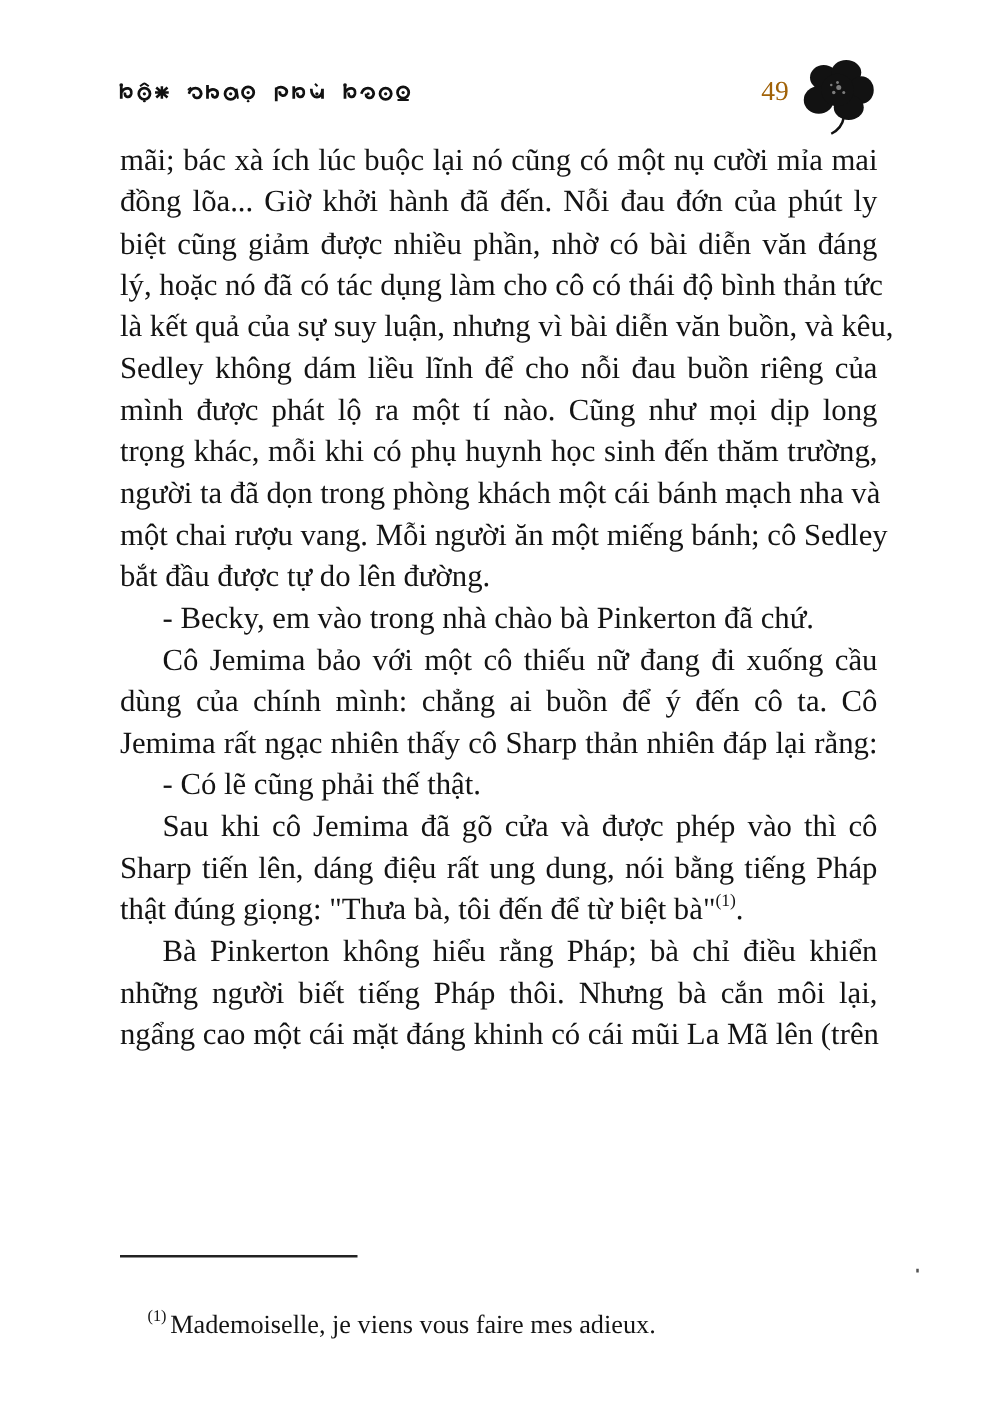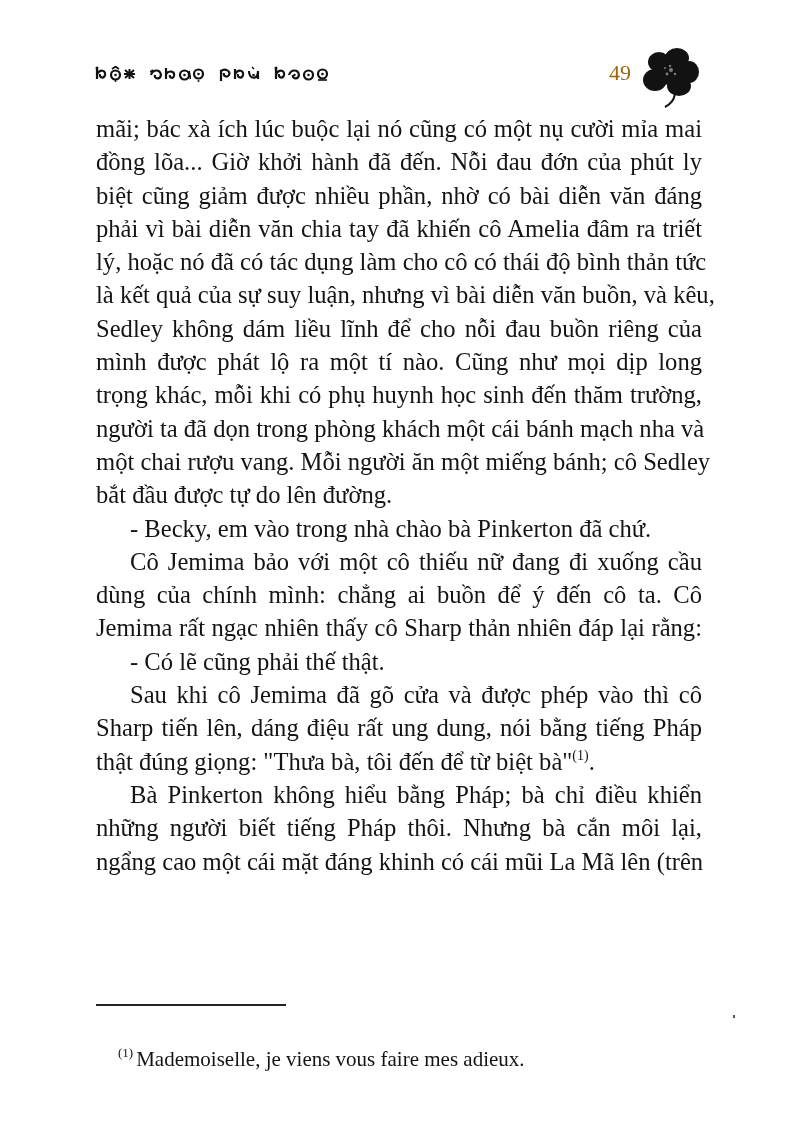--- a/index.html
+++ b/index.html
@@ -240,38 +240,37 @@
       </g>
       <path d="M38 50 C37 56 34 60 28 63" fill="none" stroke="#121212" stroke-width="2"></path>
     </svg>
   </div>
 </div>
 
 <div class="text-block">
   <span class="line">mãi; bác xà ích lúc buộc lại nó cũng có một nụ cười mỉa mai</span>
   <span class="line">đồng lõa... Giờ khởi hành đã đến. Nỗi đau đớn của phút ly</span>
   <span class="line">biệt cũng giảm được nhiều phần, nhờ có bài diễn văn đáng</span>
-  <span class="line">phải vì bài diễn văn chia tay đã khiến cô Amelia đâm ra triết</span>
   <span class="line">lý, hoặc nó đã có tác dụng làm cho cô có thái độ bình thản tức</span>
   <span class="line">là kết quả của sự suy luận, nhưng vì bài diễn văn buồn, và kêu,</span>
   <span class="line">Sedley không dám liều lĩnh để cho nỗi đau buồn riêng của</span>
   <span class="line">mình được phát lộ ra một tí nào. Cũng như mọi dịp long</span>
   <span class="line">trọng khác, mỗi khi có phụ huynh học sinh đến thăm trường,</span>
   <span class="line">người ta đã dọn trong phòng khách một cái bánh mạch nha và</span>
   <span class="line">một chai rượu vang. Mỗi người ăn một miếng bánh; cô Sedley</span>
   <span class="line last">bắt đầu được tự do lên đường.</span>
   <span class="line indent last">- Becky, em vào trong nhà chào bà Pinkerton đã chứ.</span>
   <span class="line indent">Cô Jemima bảo với một cô thiếu nữ đang đi xuống cầu</span>
   <span class="line">dùng của chính mình: chẳng ai buồn để ý đến cô ta. Cô</span>
   <span class="line">Jemima rất ngạc nhiên thấy cô Sharp thản nhiên đáp lại rằng:</span>
   <span class="line indent last">- Có lẽ cũng phải thế thật.</span>
   <span class="line indent">Sau khi cô Jemima đã gõ cửa và được phép vào thì cô</span>
   <span class="line">Sharp tiến lên, dáng điệu rất ung dung, nói bằng tiếng Pháp</span>
   <span class="line last"><span>thật đúng giọng: "Thưa bà, tôi đến để từ biệt bà"</span><sup class="fnref">(1)</sup><span>.</span></span>
-  <span class="line indent">Bà Pinkerton không hiểu bằng Pháp; bà chỉ điều khiển</span>
+  <span class="line indent">Bà Pinkerton không hiểu rằng Pháp; bà chỉ điều khiển</span>
   <span class="line">những người biết tiếng Pháp thôi. Nhưng bà cắn môi lại,</span>
   <span class="line">ngẩng cao một cái mặt đáng khinh có cái mũi La Mã lên (trên</span>
 </div>
 
 <div class="footnote-rule"></div>
 
 <div class="footnote">
   <sup>(1)</sup><span>Mademoiselle, je viens vous faire mes adieux.</span>
 </div>
 

